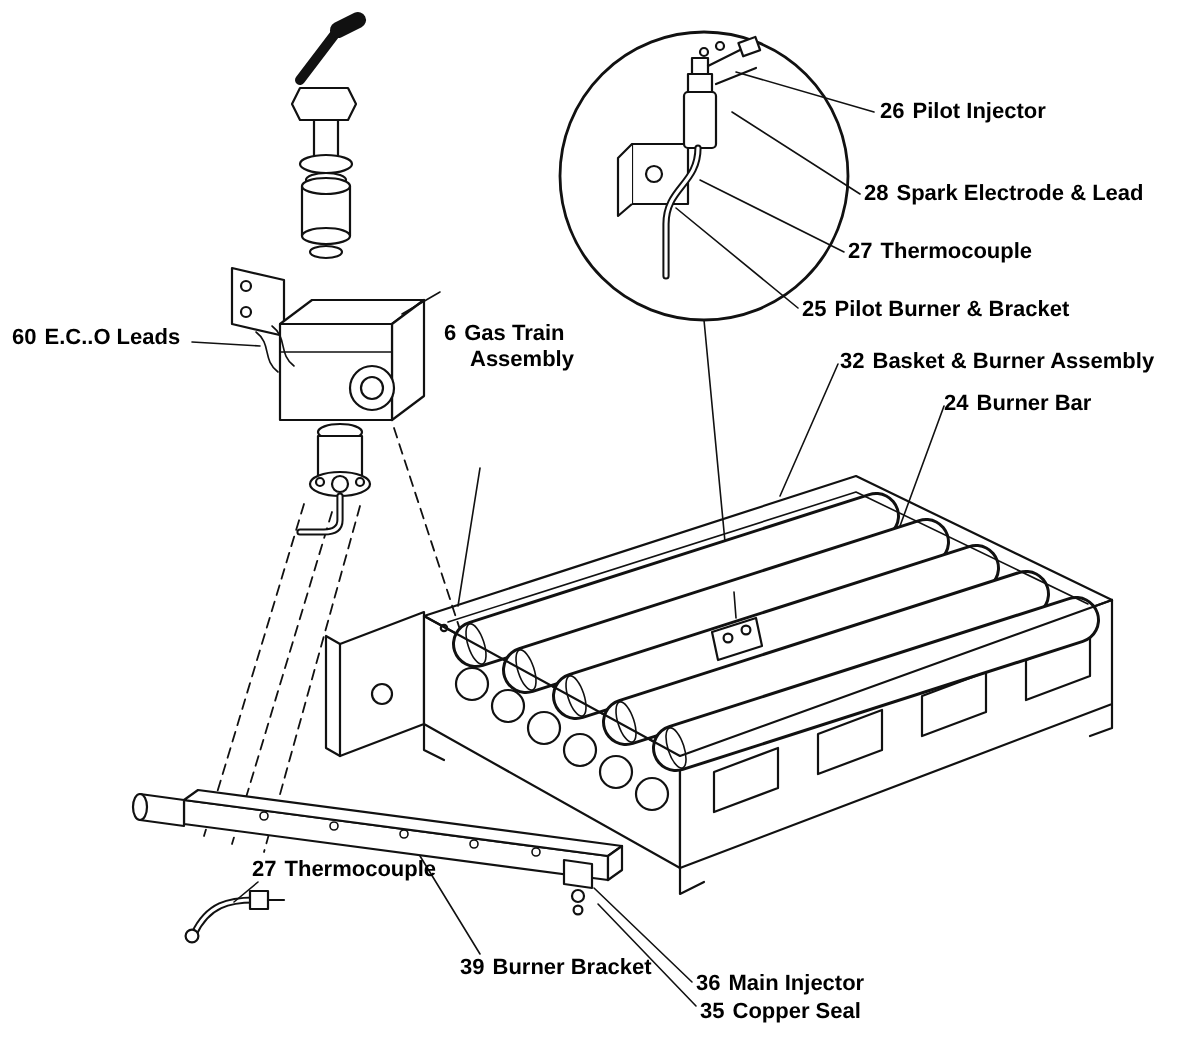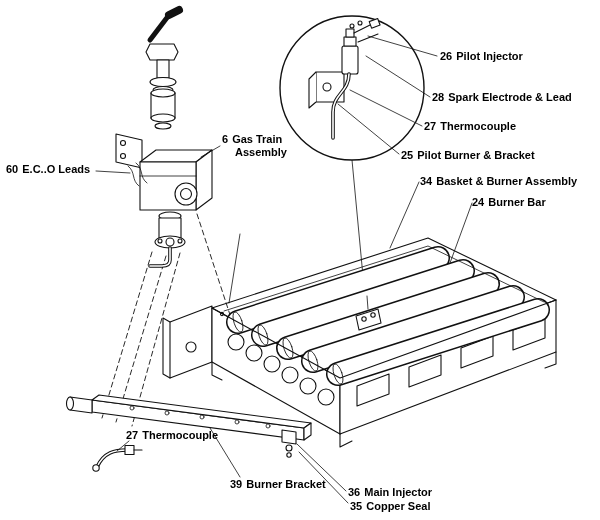--- a/index.html
+++ b/index.html
@@ -1,21 +1,21 @@
 <!DOCTYPE html>
 <html><head>
 <meta charset="utf-8">
 <style>
   html,body{margin:0;padding:0;background:#fff;}
   #stage{position:relative;width:600px;height:520px;background:#ffffff;overflow:hidden;
          font-family:"Liberation Sans",sans-serif;}
   #stage svg{position:absolute;left:0;top:0;}
   .lbl{position:absolute;font-weight:bold;font-size:11px;line-height:1.15;color:#000;white-space:nowrap;}
   .lbl .num{margin-right:4px;text-align:center;}
-  .wrap{white-space:normal;}
+  .wrap{white-space:normal;margin-top:28px;}
   .hang13{padding-left:13px;text-indent:-13px;}
   .hang18{padding-left:18px;text-indent:-18px;}
   
   svg .ln{fill:none;stroke:#111;stroke-width:1.1;stroke-linecap:round;stroke-linejoin:round;}
   svg .fw{fill:#fff;stroke:#111;stroke-width:1.1;stroke-linejoin:round;}
   svg .thin{stroke-width:0.8;}
   svg .dash{stroke-dasharray:5 3.5;stroke-width:0.9;}
   svg .tubeA{fill:none;stroke:#111;stroke-width:3.6;stroke-linecap:round;}
   svg .tubeB{fill:none;stroke:#fff;stroke-width:1.6;stroke-linecap:round;}
   svg .barA{fill:none;stroke:#111;stroke-width:24;stroke-linecap:round;}
@@ -203,21 +203,21 @@
 
 <div class="lbl" style="left:424px;top:120px">
   <span class="num">27</span><span>Thermocouple</span>
 </div>
 
 <div class="lbl" style="left:401px;top:149px">
   <span class="num">25</span><span>Pilot Burner &amp; Bracket</span>
 </div>
 
 <div class="lbl" style="left:420px;top:175px">
-  <span class="num">34</span><span>Basket &amp; Burner Assembly</span>
+  <span class="num">32</span><span>Basket &amp; Burner Assembly</span>
 </div>
 
 <div class="lbl" style="left:472px;top:196px">
   <span class="num">24</span><span>Burner Bar</span>
 </div>
 
 <div class="lbl" style="left:126px;top:429px">
   <span class="num">27</span><span>Thermocouple</span>
 </div>
 

